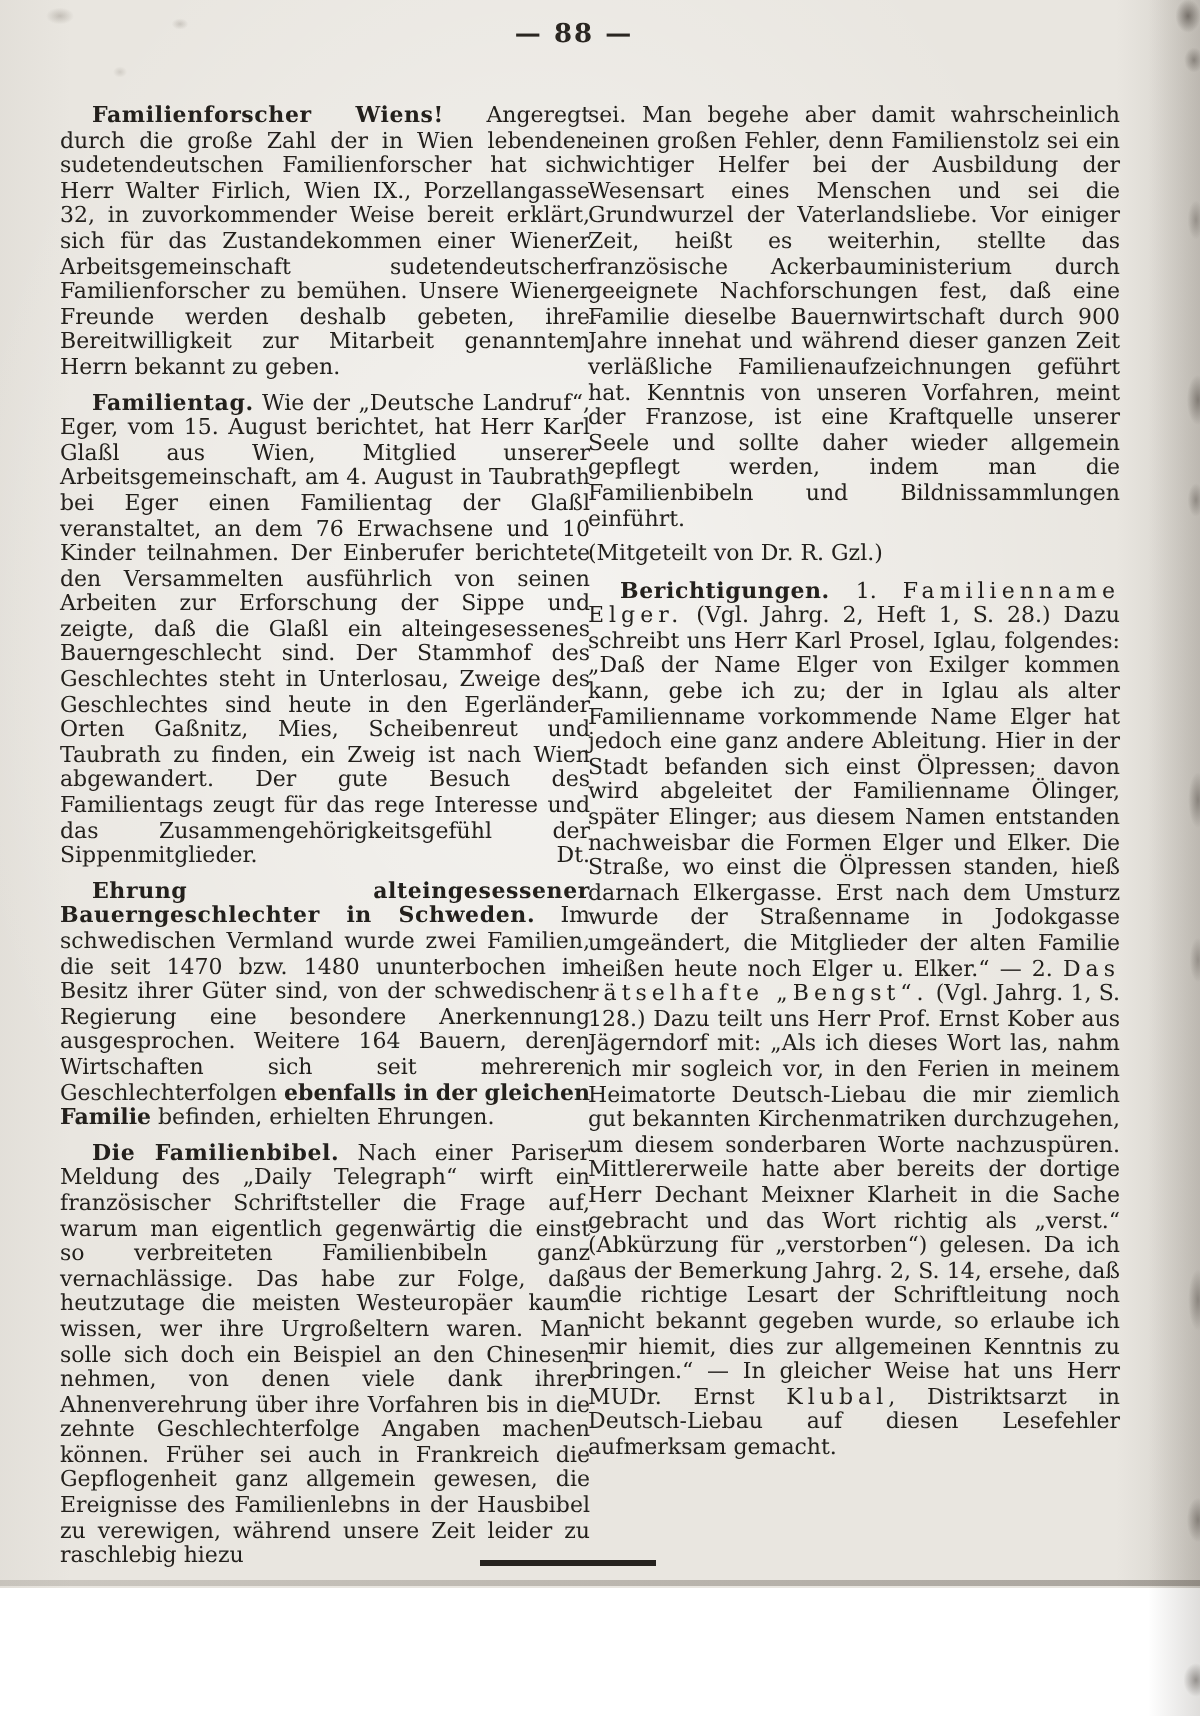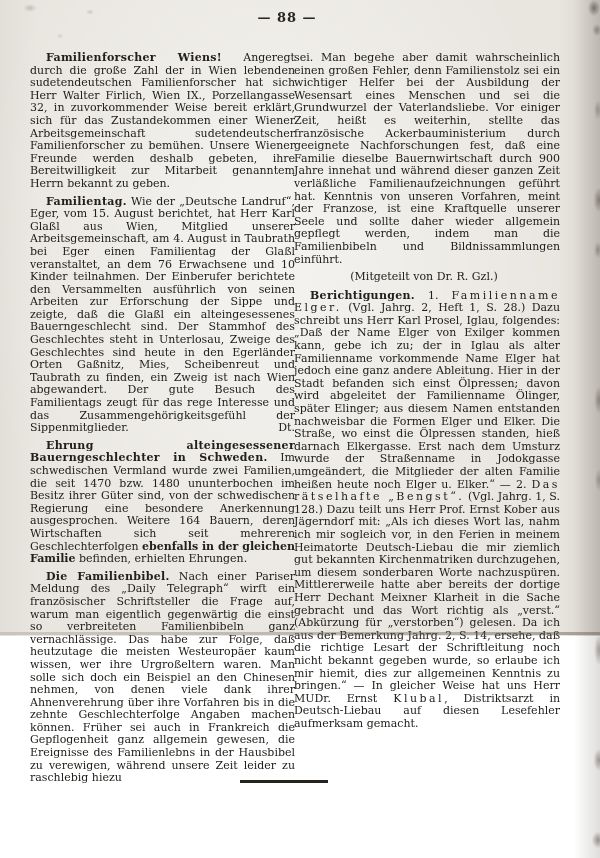--- a/index.html
+++ b/index.html
@@ -1,18 +1,18 @@
 <!DOCTYPE html>
 <html lang="de"><head>
 <meta charset="utf-8">
 <style>
   html,body{margin:0;padding:0;}
   body{width:600px;height:858px;overflow:hidden;}
   .page{
-    position:relative;width:600px;height:636px;
+    position:relative;width:600px;height:794px;
     background:
       radial-gradient(ellipse 420px 600px at 45% 40%, rgba(255,255,255,.55), rgba(255,255,255,0) 70%),
       linear-gradient(to right, rgba(120,112,100,.06), rgba(0,0,0,0) 6%, rgba(0,0,0,0) 93%, rgba(100,92,82,.16)),
       #e9e6e0;
     font-family:"DejaVu Serif", serif;
     color:#23201c;
   }
   .page-number{
     position:absolute;top:10px;left:0;width:574px;
     text-align:center;font-size:13px;font-weight:bold;letter-spacing:1px;color:#2a2621;
@@ -21,21 +21,21 @@
     position:absolute;top:52px;font-size:11px;line-height:12.6px;
     text-align:justify;text-justify:inter-word;
   }
   .col-left{left:30px;width:265px;}
   .col-right{left:294px;width:266px;}
   .para{margin:0 0 5px 0;text-indent:16px;}
   .para.noindent{text-indent:0;}
   .lead{font-weight:bold;letter-spacing:.3px;}
   .midbold{font-weight:bold;}
   .sig{float:right;font-weight:normal;}
-  .credit{margin:0 0 6px 0;text-align:center;padding-right:6px;font-size:11px;line-height:12.6px;}
+  .credit{margin:0 0 6px 0;text-align:left;padding-right:6px;font-size:11px;line-height:12.6px;}
   .spaced{letter-spacing:2.5px;}
   .end-rule{position:absolute;left:240px;top:780px;width:88px;height:3px;background:#26231f;}
   .noise-right{
     position:absolute;right:0;top:0;width:26px;height:858px;pointer-events:none;
     background:
       radial-gradient(ellipse 9px 12px at 20px 8px,  rgba(55,48,42,.55), rgba(55,48,42,0) 70%),
       radial-gradient(ellipse 7px 9px  at 23px 30px, rgba(55,48,42,.40), rgba(55,48,42,0) 70%),
       radial-gradient(ellipse 6px 14px at 24px 110px,rgba(55,48,42,.30), rgba(55,48,42,0) 70%),
       radial-gradient(ellipse 8px 18px at 25px 200px,rgba(55,48,42,.45), rgba(55,48,42,0) 70%),
       radial-gradient(ellipse 6px 12px at 24px 250px,rgba(55,48,42,.35), rgba(55,48,42,0) 70%),

